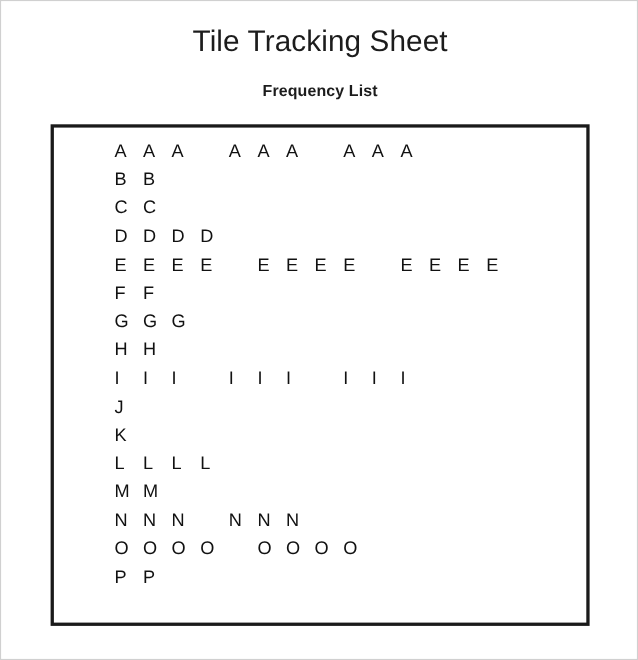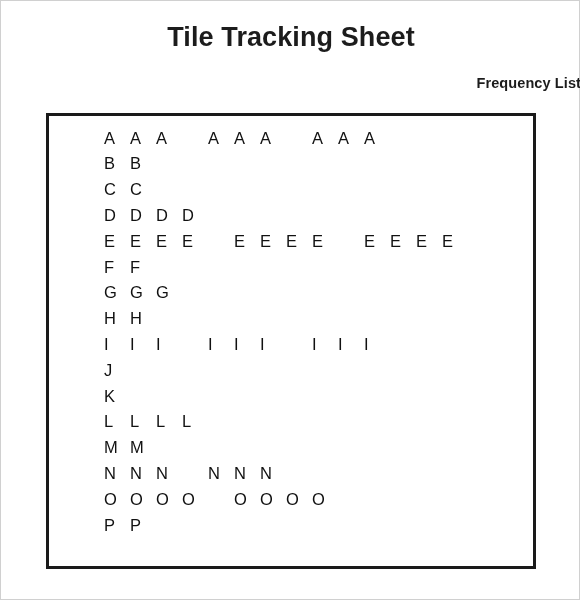--- a/index.html
+++ b/index.html
@@ -29,31 +29,31 @@
   }
 
   
   #title {
     position: absolute;
     left: 0;
     top: 22px;
     width: 580px;
     text-align: center;
     font-size: 27px;
-    font-weight: bold;
+    font-weight: normal;
     letter-spacing: 0.1px;
     color: #1c1c1c;
     line-height: 1.05;
   }
   #subtitle {
     position: absolute;
     left: 0;
     top: 75px;
     width: 580px;
-    text-align: right;
+    text-align: center;
     font-size: 14.5px;
     font-weight: bold;
     letter-spacing: 0.1px;
     color: #1c1c1c;
     line-height: 1.05;
   }
 
   
   #freq-box {
     position: absolute;

